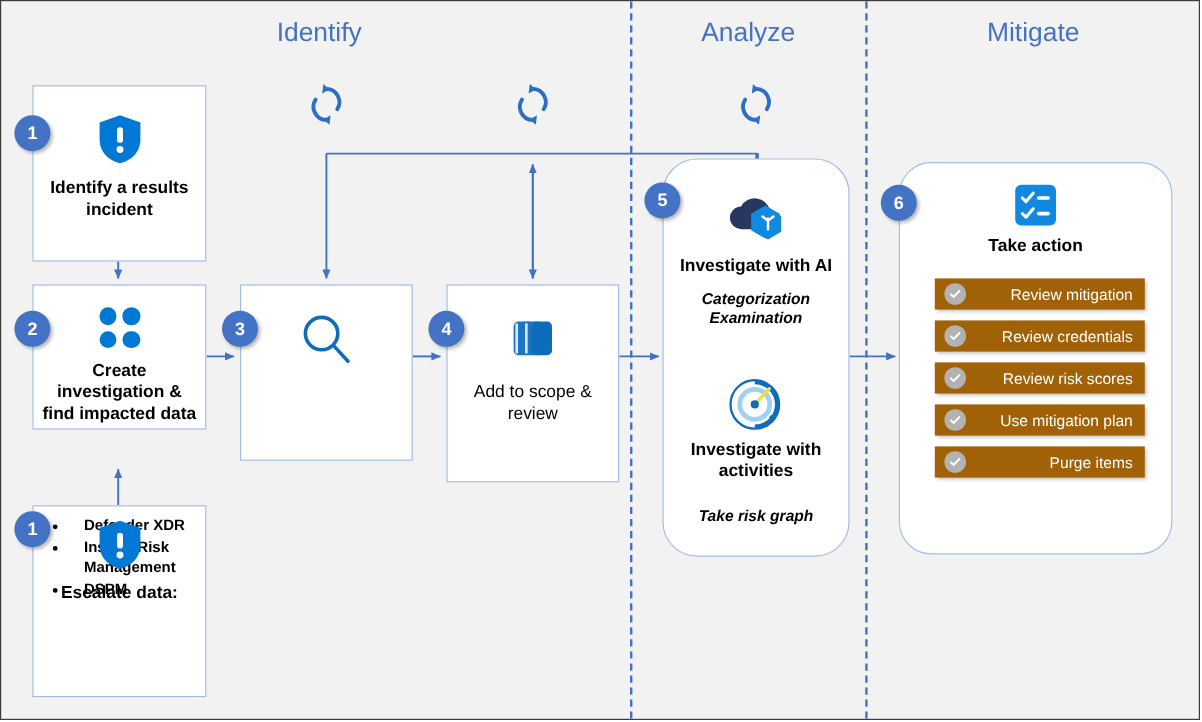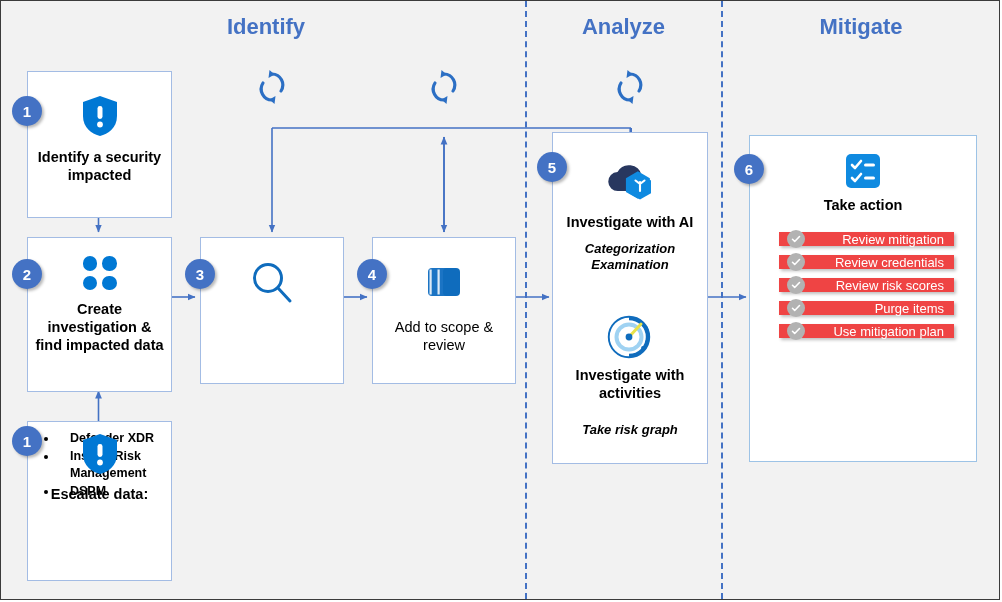--- a/index.html
+++ b/index.html
@@ -17,39 +17,39 @@
     background:#f2f2f2;
     border:1px solid #3b3b3b;
     box-sizing:border-box;
     overflow:hidden;
   }
   
   .phase-label{
     position:absolute;
     color:#4472c4;
     font-size:22px;
-    font-weight:700;
+    font-weight:400;
     text-align:center;
     white-space:nowrap;
   }
   
   .phase-divider{
     position:absolute;
     top:0;bottom:0;
     width:0;
     border-left:2px dashed #4472c4;
   }
   
   .step-box{
     position:absolute;
     background:#ffffff;
     border:1px solid #a3bce4;
     box-sizing:border-box;
   }
-  .step-box.mitigate{ border-color:#9dc3e6; }
+  .step-box.mitigate{ border-color:#9dc3e6;border-radius:27px; }
   .box-inner{
     position:absolute;
     left:0;right:0;
     text-align:center;
   }
   .box-title{
     font-size:14.5px;
     color:#000000;
     font-weight:600;
     line-height:1.25;
@@ -85,22 +85,22 @@
     font-size:12.5px;
     font-weight:600;
     color:#000;
     line-height:1.35;
     list-style:disc;
   }
   .bullets li{ padding-left:12px; margin-bottom:1px; }
   
   .action-pill{
     position:relative;
-    height:14px;
-    background:#ef4444;
+    height:26px;
+    background:#a16207;
     margin:0 0 9px 0;
     display:flex;
     align-items:center;
     box-shadow:2px 2px 3px rgba(0,0,0,.25);
   }
   .pill-check{
     width:18px;height:18px;border-radius:50%;
     background:#b2b2b2;
     margin-left:8px;
     flex:0 0 auto;
@@ -220,25 +220,25 @@
   </div>
 
   <div class="step-box" style="left:26px;top:70px;width:145px;height:147px;">
     <div class="box-inner" style="top:22px;">
       <svg class="icon" width="40" height="44" viewBox="0 0 40 44">
         <path d="M20 2 L37 8 v14 c0 12 -9 18 -17 20 c-8 -2 -17 -8 -17 -20 V8 z" fill="#0078d4"></path>
         <rect x="17.5" y="12" width="5" height="13" rx="2.4" fill="#ffffff"></rect>
         <circle cx="20" cy="30.5" r="2.9" fill="#ffffff"></circle>
       </svg>
     </div>
-    <div class="box-inner box-title" style="top:76px;">Identify a security impacted</div>
+    <div class="box-inner box-title" style="top:76px;">Identify a results incident</div>
   </div>
   <div class="badge" style="left:11px;top:95px;">1</div>
 
-  <div class="step-box" style="left:26px;top:236px;width:145px;height:155px;">
+  <div class="step-box" style="left:26px;top:236px;width:145px;height:121px;">
     <div class="box-inner" style="top:18px;">
       <div class="dots-icon">
           <i></i>
           <i></i>
           <i></i>
           <i></i>
         </div>
     </div>
     <div class="box-inner box-title" style="top:62px;">Create investigation &amp; find impacted data</div>
   </div>
@@ -264,35 +264,35 @@
   <div class="step-box" style="left:199px;top:236px;width:144px;height:147px;">
     <div class="box-inner" style="top:22px;">
       <svg class="icon" width="46" height="46" viewBox="0 0 46 46">
         <circle cx="19" cy="18" r="13.5" fill="none" stroke="#0f6cbd" stroke-width="3"></circle>
         <line x1="29" y1="28" x2="41" y2="41" stroke="#0f6cbd" stroke-width="3" stroke-linecap="round"></line>
       </svg>
     </div>
   </div>
   <div class="badge" style="left:184px;top:258px;">3</div>
 
-  <div class="step-box" style="left:371px;top:236px;width:144px;height:147px;">
+  <div class="step-box" style="left:371px;top:236px;width:144px;height:165px;">
     <div class="box-inner" style="top:22px;">
       <svg class="icon" width="48" height="44" viewBox="0 0 48 44">
         <path d="M12 8 h8 a4 4 0 0 1 4 4 v20 a4 4 0 0 1 -4 4 h-8 a4 4 0 0 1 -4 -4 v-20 a4 4 0 0 1 4 -4 z" fill="#1b74c4"></path>
         <path d="M20 8 h8 a4 4 0 0 1 4 4 v20 a4 4 0 0 1 -4 4 h-8 a4 4 0 0 1 -4 -4 v-20 a4 4 0 0 1 4 -4 z" fill="#1b74c4"></path>
         <path d="M27 8 h9 a4 4 0 0 1 4 4 v20 a4 4 0 0 1 -4 4 h-9 a4 4 0 0 1 -4 -4 v-20 a4 4 0 0 1 4 -4 z" fill="#0f6cbd"></path>
         <rect x="9.5" y="9.5" width="2.2" height="25" fill="#ffffff" opacity=".85"></rect>
         <rect x="17.5" y="9.5" width="2.2" height="25" fill="#ffffff" opacity=".85"></rect>
       </svg>
     </div>
     <div class="box-inner box-title light" style="top:80px;">Add to scope &amp; review</div>
   </div>
   <div class="badge" style="left:356px;top:258px;">4</div>
 
-  <div class="step-box" style="left:551px;top:131px;width:156px;height:332px;">
+  <div class="step-box" style="left:551px;top:131px;width:156px;height:332px;border-radius:29px;">
     <div class="box-inner" style="top:24px;">
       <svg class="icon" width="56" height="48" viewBox="0 0 56 48">
         <path d="M16 34 a9.5 9.5 0 0 1 -0.5 -19 a13 13 0 0 1 24 3 a8.5 8.5 0 0 1 1 16 z" fill="#28375f"></path>
         <path d="M36 18 L49 25.5 v15 L36 48 L23 40.5 v-15 z" fill="#0f8ae0" transform="translate(0,-6) scale(0.92) translate(3,4)"></path>
         <g transform="translate(30,16)">
           <path d="M8 1 L19 7.4 v12.8 L8 26.6 L-3 20.2 V7.4 z" fill="#0f8ae0"></path>
           <path d="M8 9 v9 M8 11 L3.5 7.5 M8 11 L12.5 7.5" stroke="#ffffff" stroke-width="2.1" fill="none" stroke-linecap="round"></path>
         </g>
       </svg>
     </div>
@@ -359,29 +359,29 @@
         </span>
         <span class="pill-label">Review risk scores</span>
       </div>
 
       <div class="action-pill">
         <span class="pill-check">
           <svg width="12" height="12" viewBox="0 0 12 12">
               <path d="M2.5 6.3 l2.2 2.2 l4.8 -5" fill="none" stroke="#ffffff" stroke-width="1.6" stroke-linecap="round" stroke-linejoin="round"></path>
             </svg>
         </span>
+        <span class="pill-label">Use mitigation plan</span>
+      </div>
+
+      <div class="action-pill">
+        <span class="pill-check">
+          <svg width="12" height="12" viewBox="0 0 12 12">
+              <path d="M2.5 6.3 l2.2 2.2 l4.8 -5" fill="none" stroke="#ffffff" stroke-width="1.6" stroke-linecap="round" stroke-linejoin="round"></path>
+            </svg>
+        </span>
         <span class="pill-label">Purge items</span>
       </div>
 
-      <div class="action-pill">
-        <span class="pill-check">
-          <svg width="12" height="12" viewBox="0 0 12 12">
-              <path d="M2.5 6.3 l2.2 2.2 l4.8 -5" fill="none" stroke="#ffffff" stroke-width="1.6" stroke-linecap="round" stroke-linejoin="round"></path>
-            </svg>
-        </span>
-        <span class="pill-label">Use mitigation plan</span>
-      </div>
-
     </div>
   </div>
   <div class="badge" style="left:733px;top:153px;">6</div>
 
 </div>
 
 </body></html>

